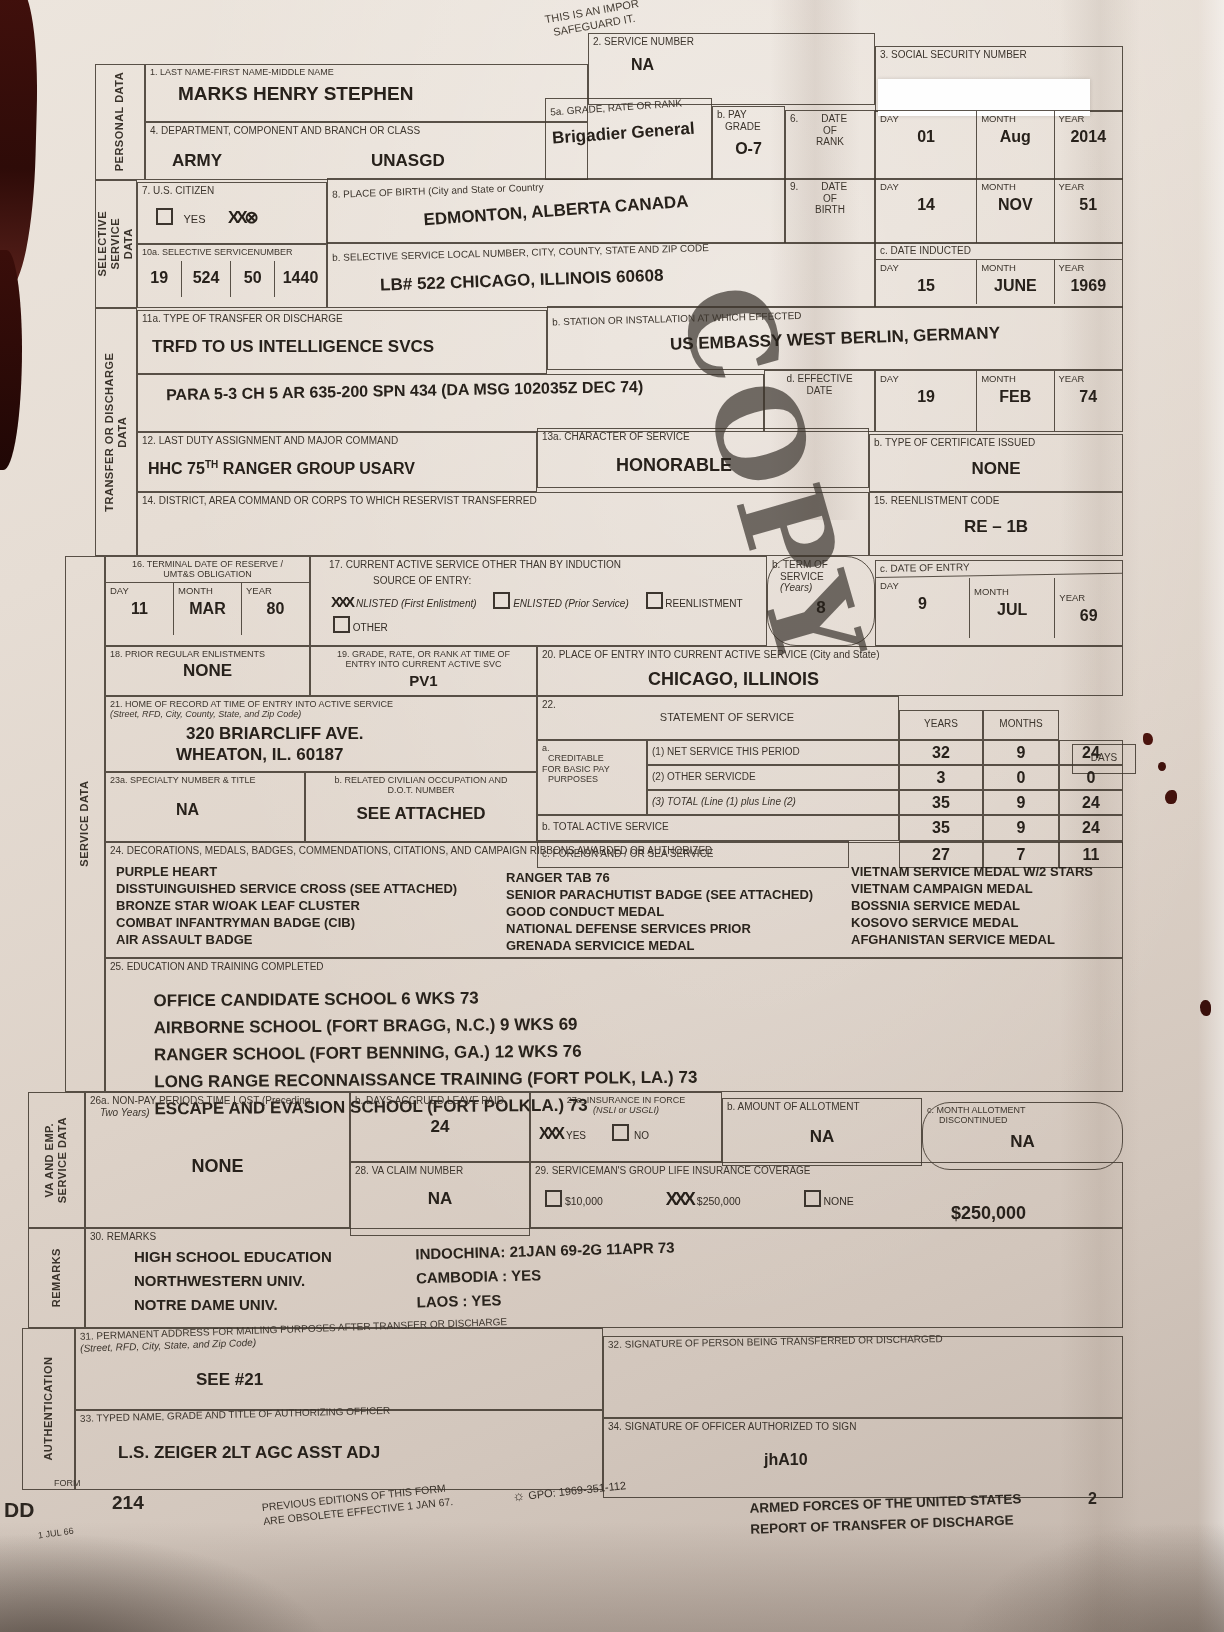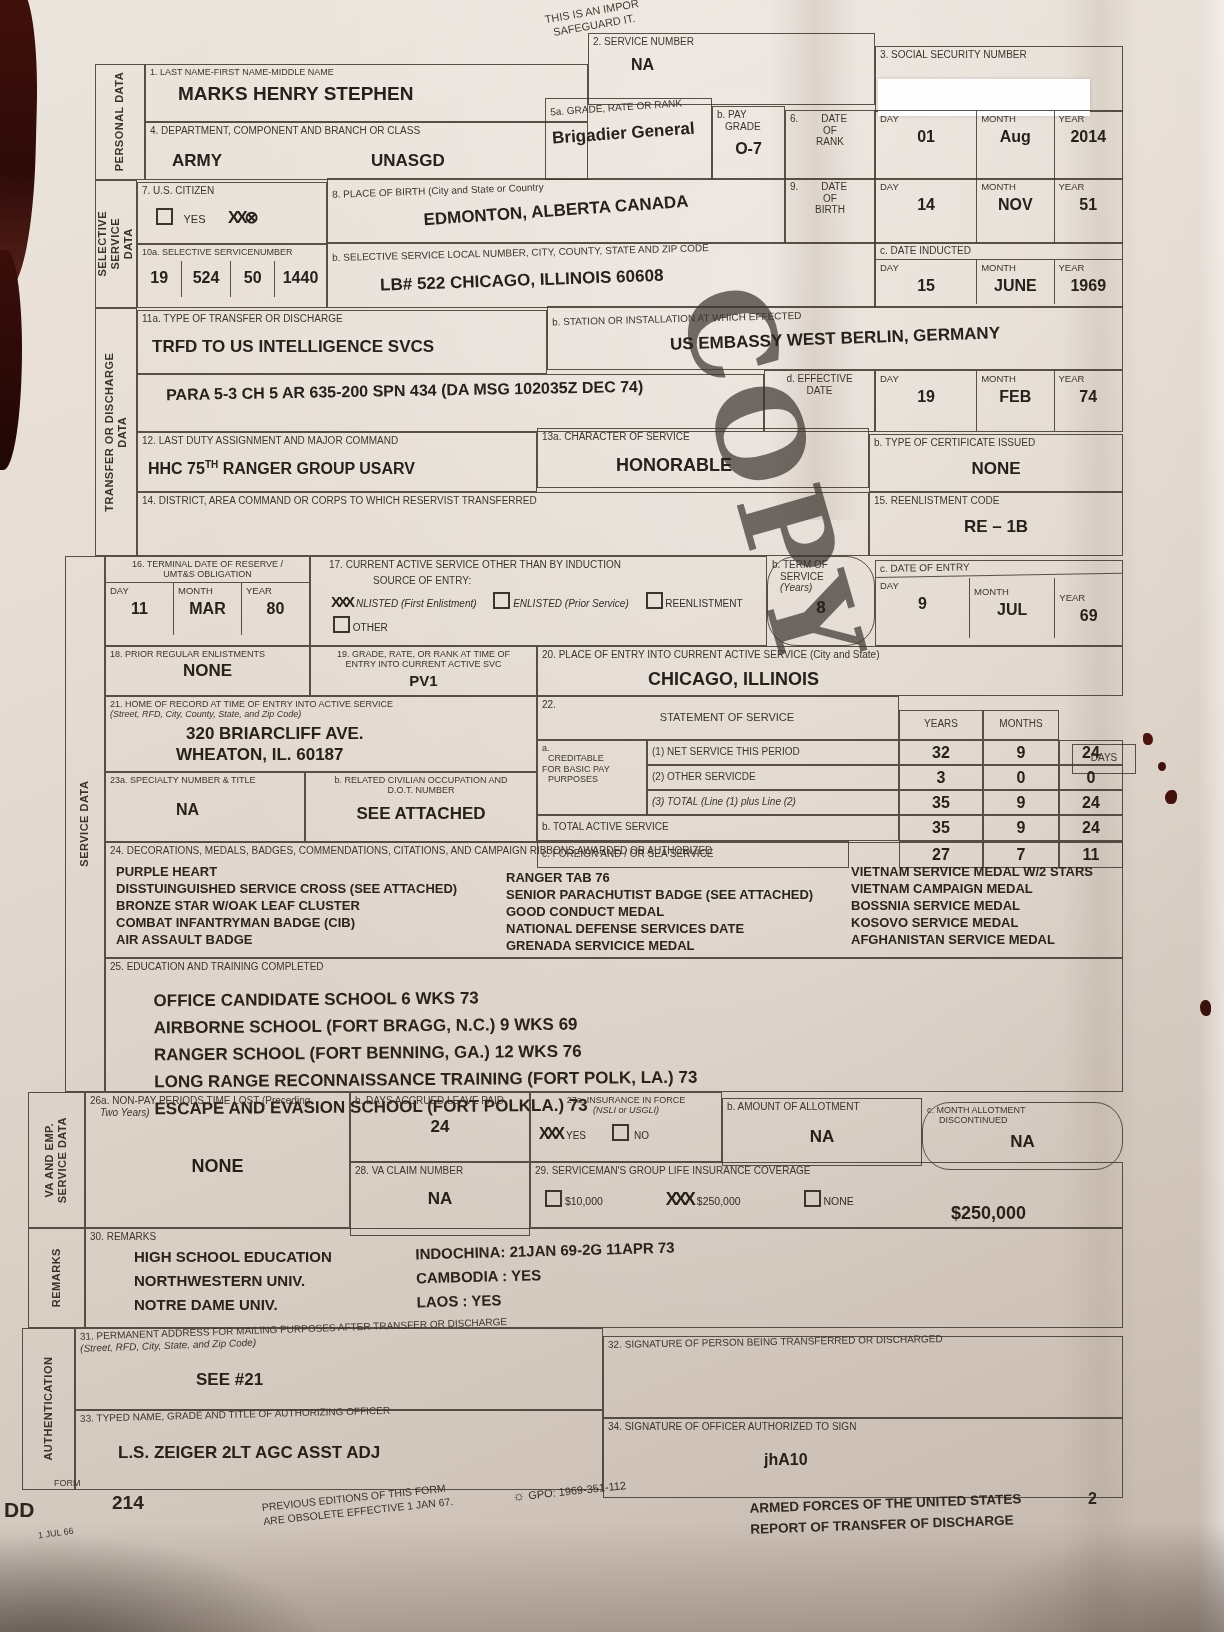--- a/index.html
+++ b/index.html
@@ -410,21 +410,21 @@
       <span>PURPLE HEART</span>
       <span>DISSTUINGUISHED SERVICE CROSS (SEE ATTACHED)</span>
       <span>BRONZE STAR W/OAK LEAF CLUSTER</span>
       <span>COMBAT INFANTRYMAN BADGE (CIB)</span>
       <span>AIR ASSAULT BADGE</span>
     </div>
     <div class="medals abs" style="left:400px;top:26px;width:340px;">
       <span>RANGER TAB  76</span>
       <span>SENIOR PARACHUTIST BADGE (SEE ATTACHED)</span>
       <span>GOOD CONDUCT MEDAL</span>
-      <span>NATIONAL DEFENSE SERVICES DATE</span>
+      <span>NATIONAL DEFENSE SERVICES PRIOR</span>
       <span>GRENADA SERVICICE MEDAL</span>
     </div>
     <div class="medals abs" style="left:745px;top:20px;width:270px;">
       <span>VIETNAM SERVICE MEDAL W/2 STARS</span>
       <span>VIETNAM CAMPAIGN MEDAL</span>
       <span>BOSSNIA SERVICE MEDAL</span>
       <span>KOSOVO SERVICE MEDAL</span>
       <span>AFGHANISTAN SERVICE MEDAL</span>
     </div>
   </div>

